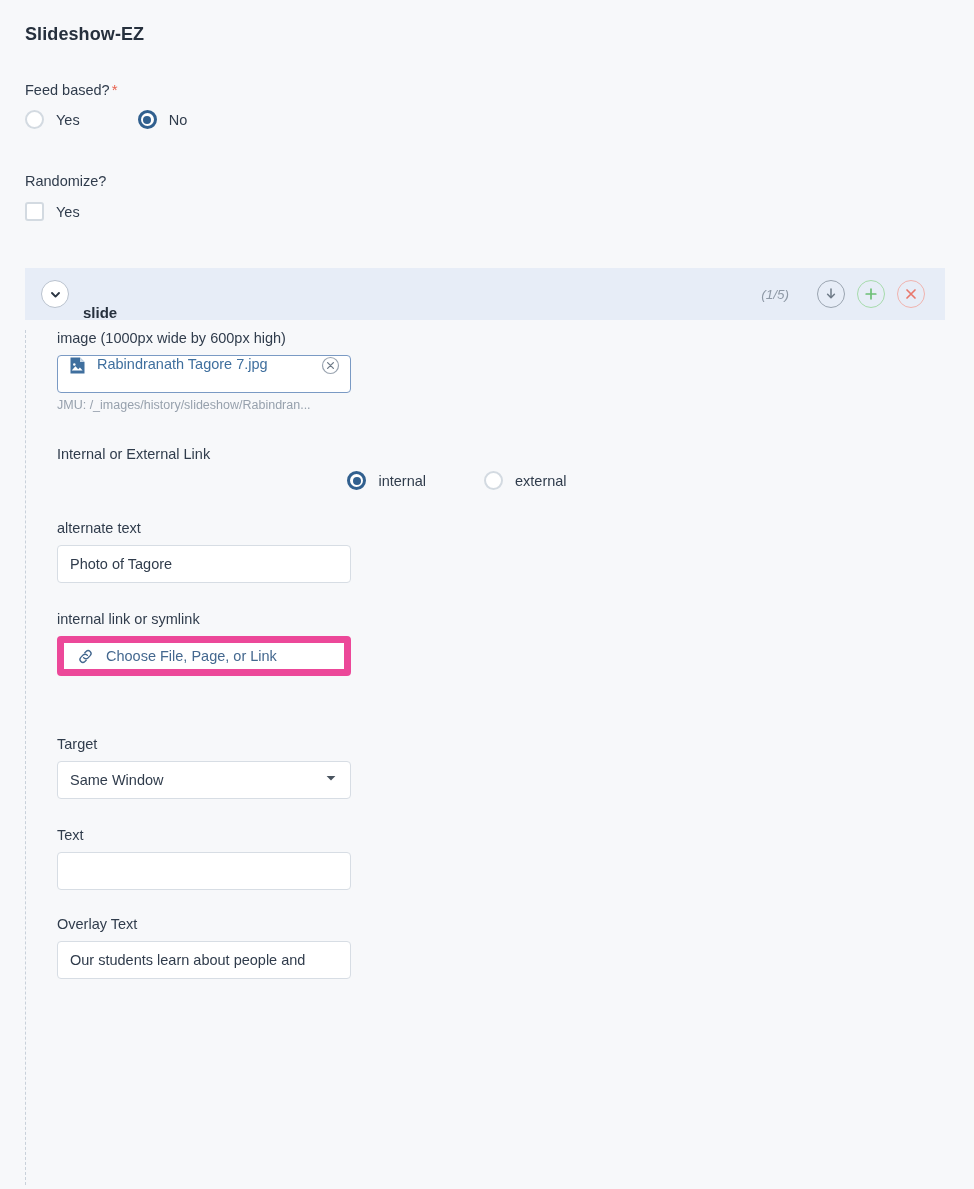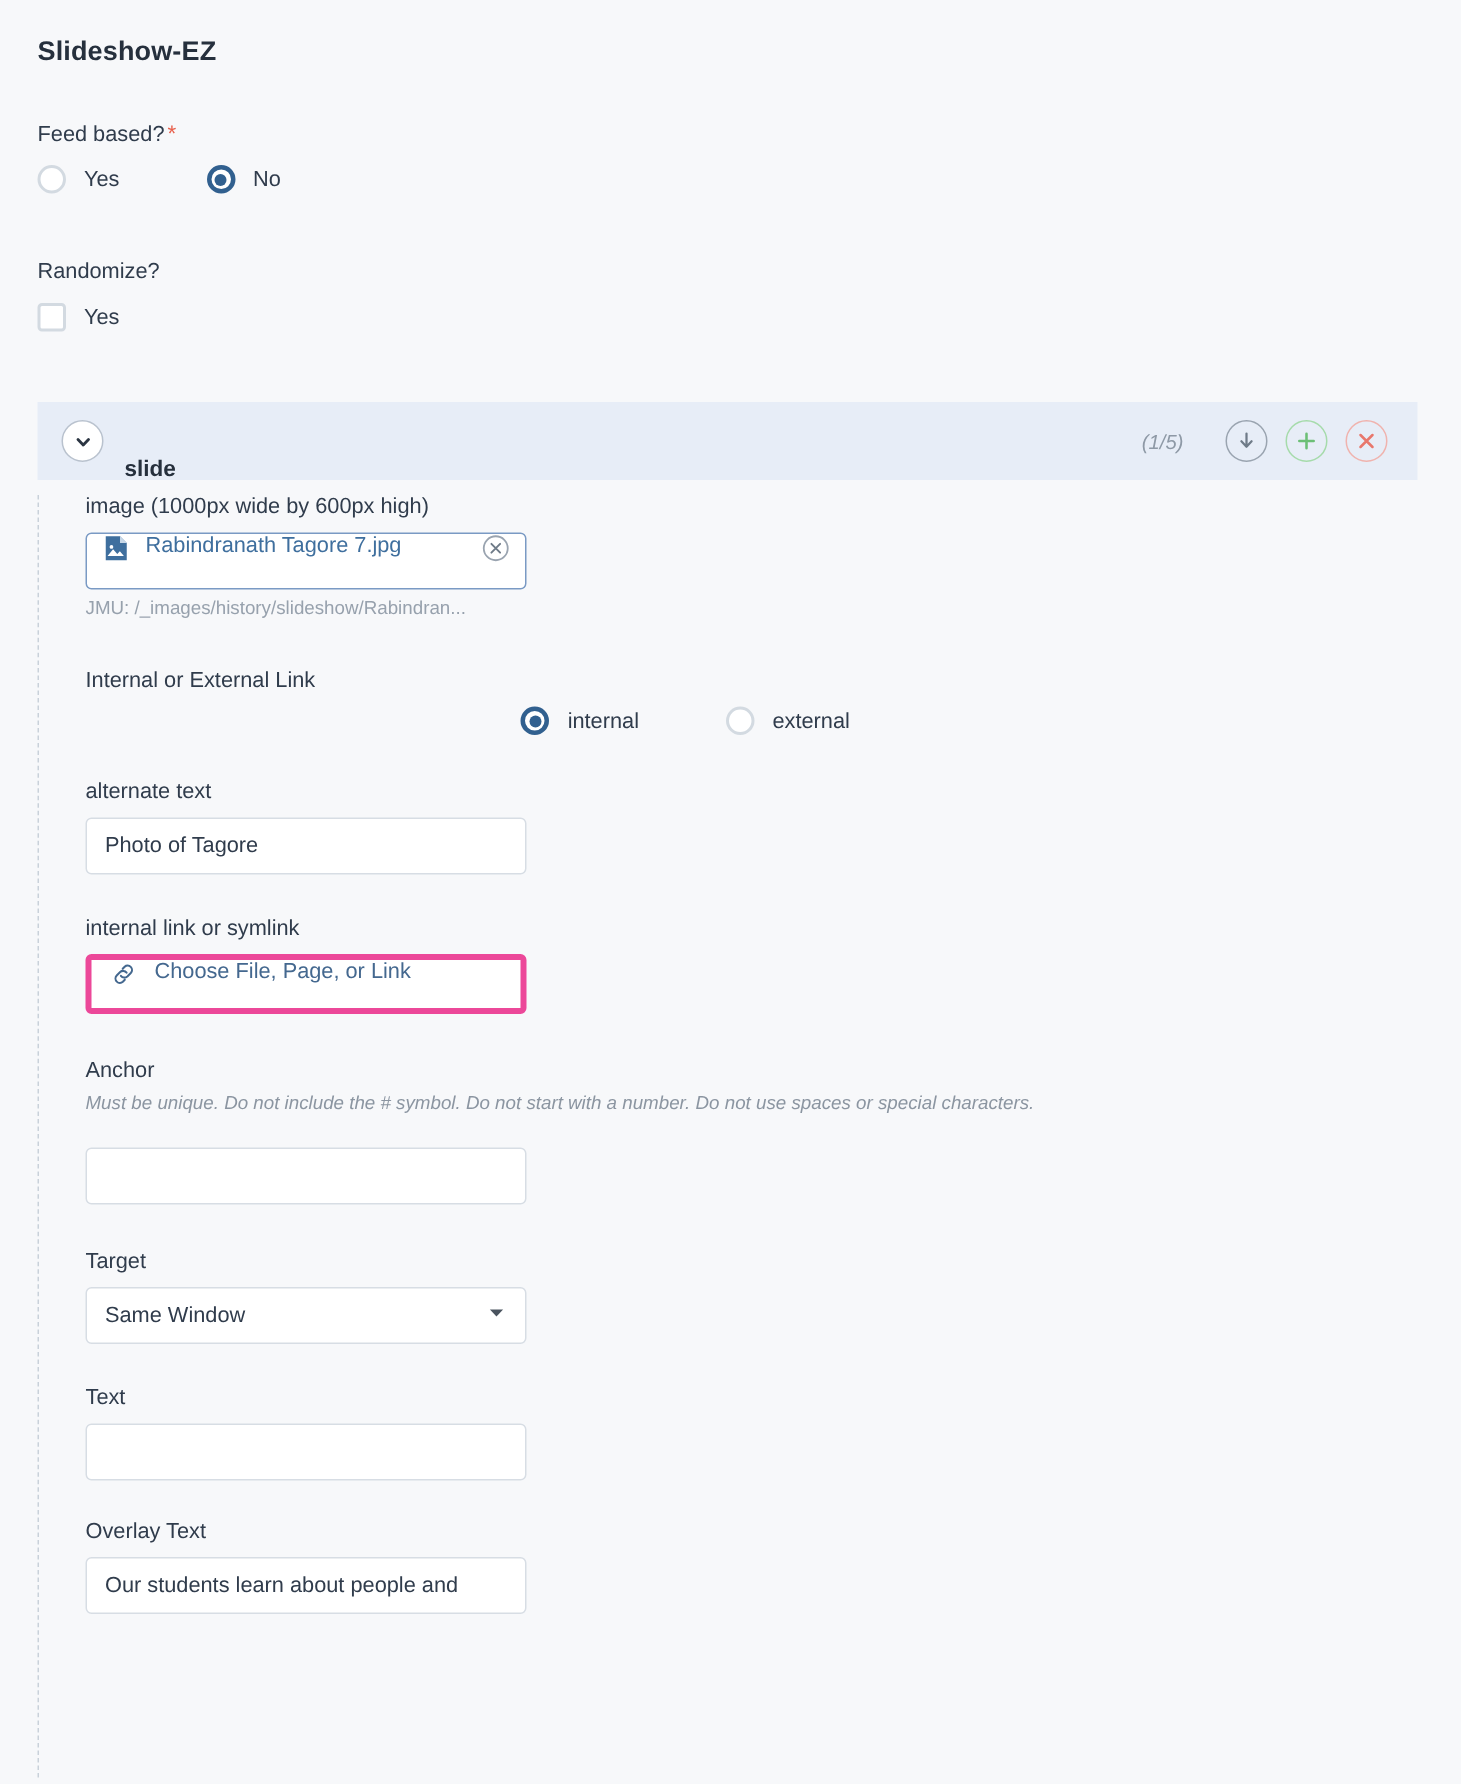--- a/index.html
+++ b/index.html
@@ -122,22 +122,22 @@
     display: flex; align-items: flex-start; padding: 0 10px;
   }
   .file-name {
     margin-left: 10px; font-size: 14.5px; color: #3f6f9e;
     white-space: nowrap; overflow: hidden; text-overflow: ellipsis;
   }
   .file-remove { margin-left: auto; cursor: pointer; display: flex; flex:none; }
 
   .choose-btn {
     width: 294px; height: 40px;
-    background: #fff; border: 4px solid #ec4899; border-radius: 4px;
-    display: flex; align-items: flex-start; padding: 0 12px; cursor: pointer;
+    background: #fff; border: 7px solid #ec4899; border-radius: 4px;
+    display: flex; align-items: center; padding: 0 12px; cursor: pointer;
   }
   .choose-label { margin-left: 11px; font-size: 14.5px; color: #44688f; }
 
   .select-box {
     width: 294px; height: 38px;
     background: #fff; border: 1px solid #d7dde4; border-radius: 4px;
     display: flex; align-items: center; padding: 0 12px; cursor: pointer;
   }
   .select-value { font-size: 14.5px; color: #303c4c; }
   .select-caret { margin-left: auto; }
@@ -266,26 +266,20 @@
         <svg width="19" height="19" viewBox="0 0 19 19">
           <path d="M7.6 10.6 a2.9 2.9 0 0 0 4.3 .35 l2.3 -2.3 a2.9 2.9 0 0 0 -4.1 -4.1 l-1.3 1.3" fill="none" stroke="#44688f" stroke-width="1.35" stroke-linecap="round"></path>
           <path d="M11.4 8.4 a2.9 2.9 0 0 0 -4.3 -.35 l-2.3 2.3 a2.9 2.9 0 0 0 4.1 4.1 l1.3 -1.3" fill="none" stroke="#44688f" stroke-width="1.35" stroke-linecap="round"></path>
         </svg>
         <span class="choose-label">Choose File, Page, or Link</span>
       </div>
     </div>
 
     <div class="sp-30"></div>
 
-    <div class="blk">
-      <div class="field-label">Anchor</div>
-      <div class="field-hint">Must be unique. Do not include the # symbol. Do not start with a number. Do not use spaces or special characters.</div>
-      <div style="height:11px"></div>
-      <div class="text-input"></div>
-    </div>
 
     <div class="sp-30"></div>
 
     <div class="blk">
       <div class="field-label">Target</div>
       <div class="select-box">
         <span class="select-value">Same Window</span>
         <span class="select-caret">
           <svg width="14" height="14" viewBox="0 0 14 14">
             <path d="M2.6 5 L7 9.6 L11.4 5 Z" fill="#4a545f"></path>

